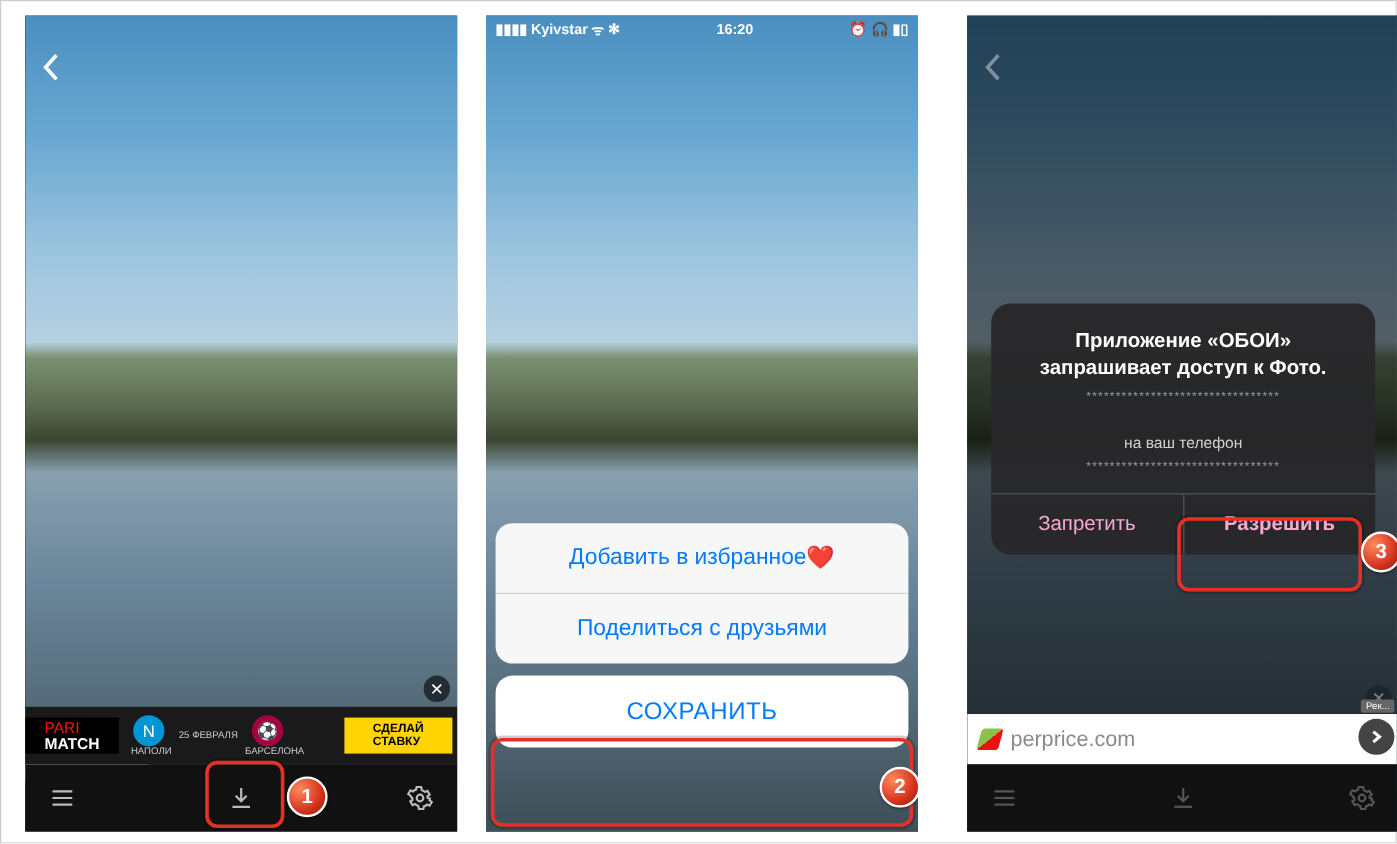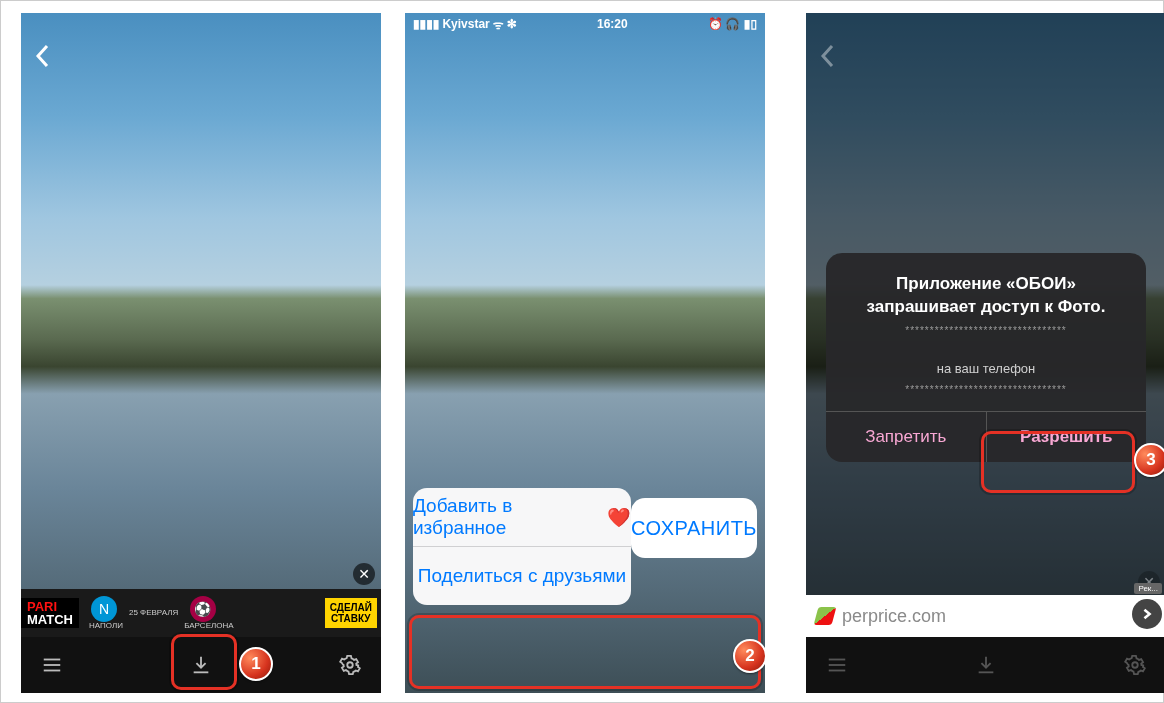--- a/index.html
+++ b/index.html
@@ -15,40 +15,40 @@
 
 .back{position:absolute;top:30px;left:14px;color:rgba(255,255,255,.9);font-size:28px}
 .back svg{width:14px;height:24px;stroke:#fff;stroke-width:3;fill:none}
 
 .bottom-bar{position:absolute;left:0;right:0;bottom:0;height:56px;background:#111;display:flex;align-items:center;justify-content:space-between;padding:0 18px;box-sizing:border-box}
 .ico{width:26px;height:26px;display:flex;align-items:center;justify-content:center}
 .ico svg{width:22px;height:22px;stroke:#bbb;stroke-width:2;fill:none}
 
 
 .ad{position:absolute;left:0;right:0;bottom:56px;height:48px;background:#1a1a1a;display:flex;align-items:center;font-size:10px;color:#fff}
-.ad .pm{background:#000;color:#ffd400;font-weight:700;font-size:13px;padding:2px 6px;line-height:1}
+.ad .pm{background:#000;color:#ffd400;font-weight:400;font-size:13px;padding:2px 16px;line-height:1}
 .ad .pm span{color:#f11}
 .ad .circ{width:26px;height:26px;border-radius:50%;margin:0 6px;display:flex;align-items:center;justify-content:center;font-size:14px}
 .ad .napoli{background:#0096d6}.ad .barca{background:#a50044}
 .ad .lbl{font-size:8px;color:#ccc;text-align:right;line-height:1}
-.ad .cta{background:#ffd400;color:#000;font-weight:700;font-size:10px;padding:4px 5px;text-align:center;line-height:1.1;margin-left:auto;margin-right:4px}
+.ad .cta{background:#ffd400;color:#000;font-weight:700;font-size:10px;padding:4px 24px;line-height:1.1;margin-left:auto;margin-right:4px}
 .adsby{position:absolute;left:0;bottom:56px;transform:translateY(100%);background:#fff;color:#333;font-size:9px;padding:1px 4px;border:1px solid #999}
 .adsby b{color:#e53}
 .ad-x{position:absolute;right:6px;bottom:108px;width:22px;height:22px;border-radius:50%;background:rgba(0,0,0,.6);color:#fff;font-size:14px;display:flex;align-items:center;justify-content:center}
 
 
 .hl{position:absolute;border:3px solid #e53125;border-radius:10px;box-shadow:0 0 0 2px rgba(0,0,0,.2)}
 .num{position:absolute;width:30px;height:30px;border-radius:50%;background:radial-gradient(circle at 30% 30%,#ff8a5c,#d6331e 60%,#8a1a0a);color:#fff;font-weight:700;display:flex;align-items:center;justify-content:center;font-size:17px;border:2px solid #fff;box-shadow:0 1px 2px rgba(0,0,0,.5)}
 
 
 .sbar{position:absolute;top:0;left:0;right:0;height:22px;background:transparent;display:flex;align-items:center;justify-content:space-between;padding:0 8px;color:#fff;font-size:12px;font-weight:600}
 .sbar .l,.sbar .r{display:flex;align-items:center;gap:3px}
 
 
-.sheet{position:absolute;left:8px;right:8px;bottom:88px;display:flex;flex-direction:row}
+.sheet{position:absolute;left:8px;right:8px;bottom:70px;display:flex;flex-direction:column}
 .sheet .grp{background:#f7f7f8;border-radius:14px;overflow:hidden}
 .sheet .row{height:58px;display:flex;align-items:center;justify-content:center;color:#007aff;font-size:19px;border-top:1px solid #d0d0d2}
 .sheet .row:first-child{border-top:none}
 .save-btn{margin-top:10px;height:60px;background:#fff;border-radius:14px;display:flex;align-items:center;justify-content:center;color:#007aff;font-size:20px;font-weight:400;letter-spacing:.5px}
 
 
 .alert{position:absolute;left:20px;right:20px;top:240px;background:rgba(40,40,42,.96);border-radius:16px;color:#fff;padding:20px 14px 0;text-align:center}
 .alert .t{font-size:17px;font-weight:700;line-height:1.35}
 .alert .sep{color:#999;font-size:10px;letter-spacing:1px;margin:6px 0}
 .alert .d{font-size:13px;color:#d0d0d0;line-height:1.4}

